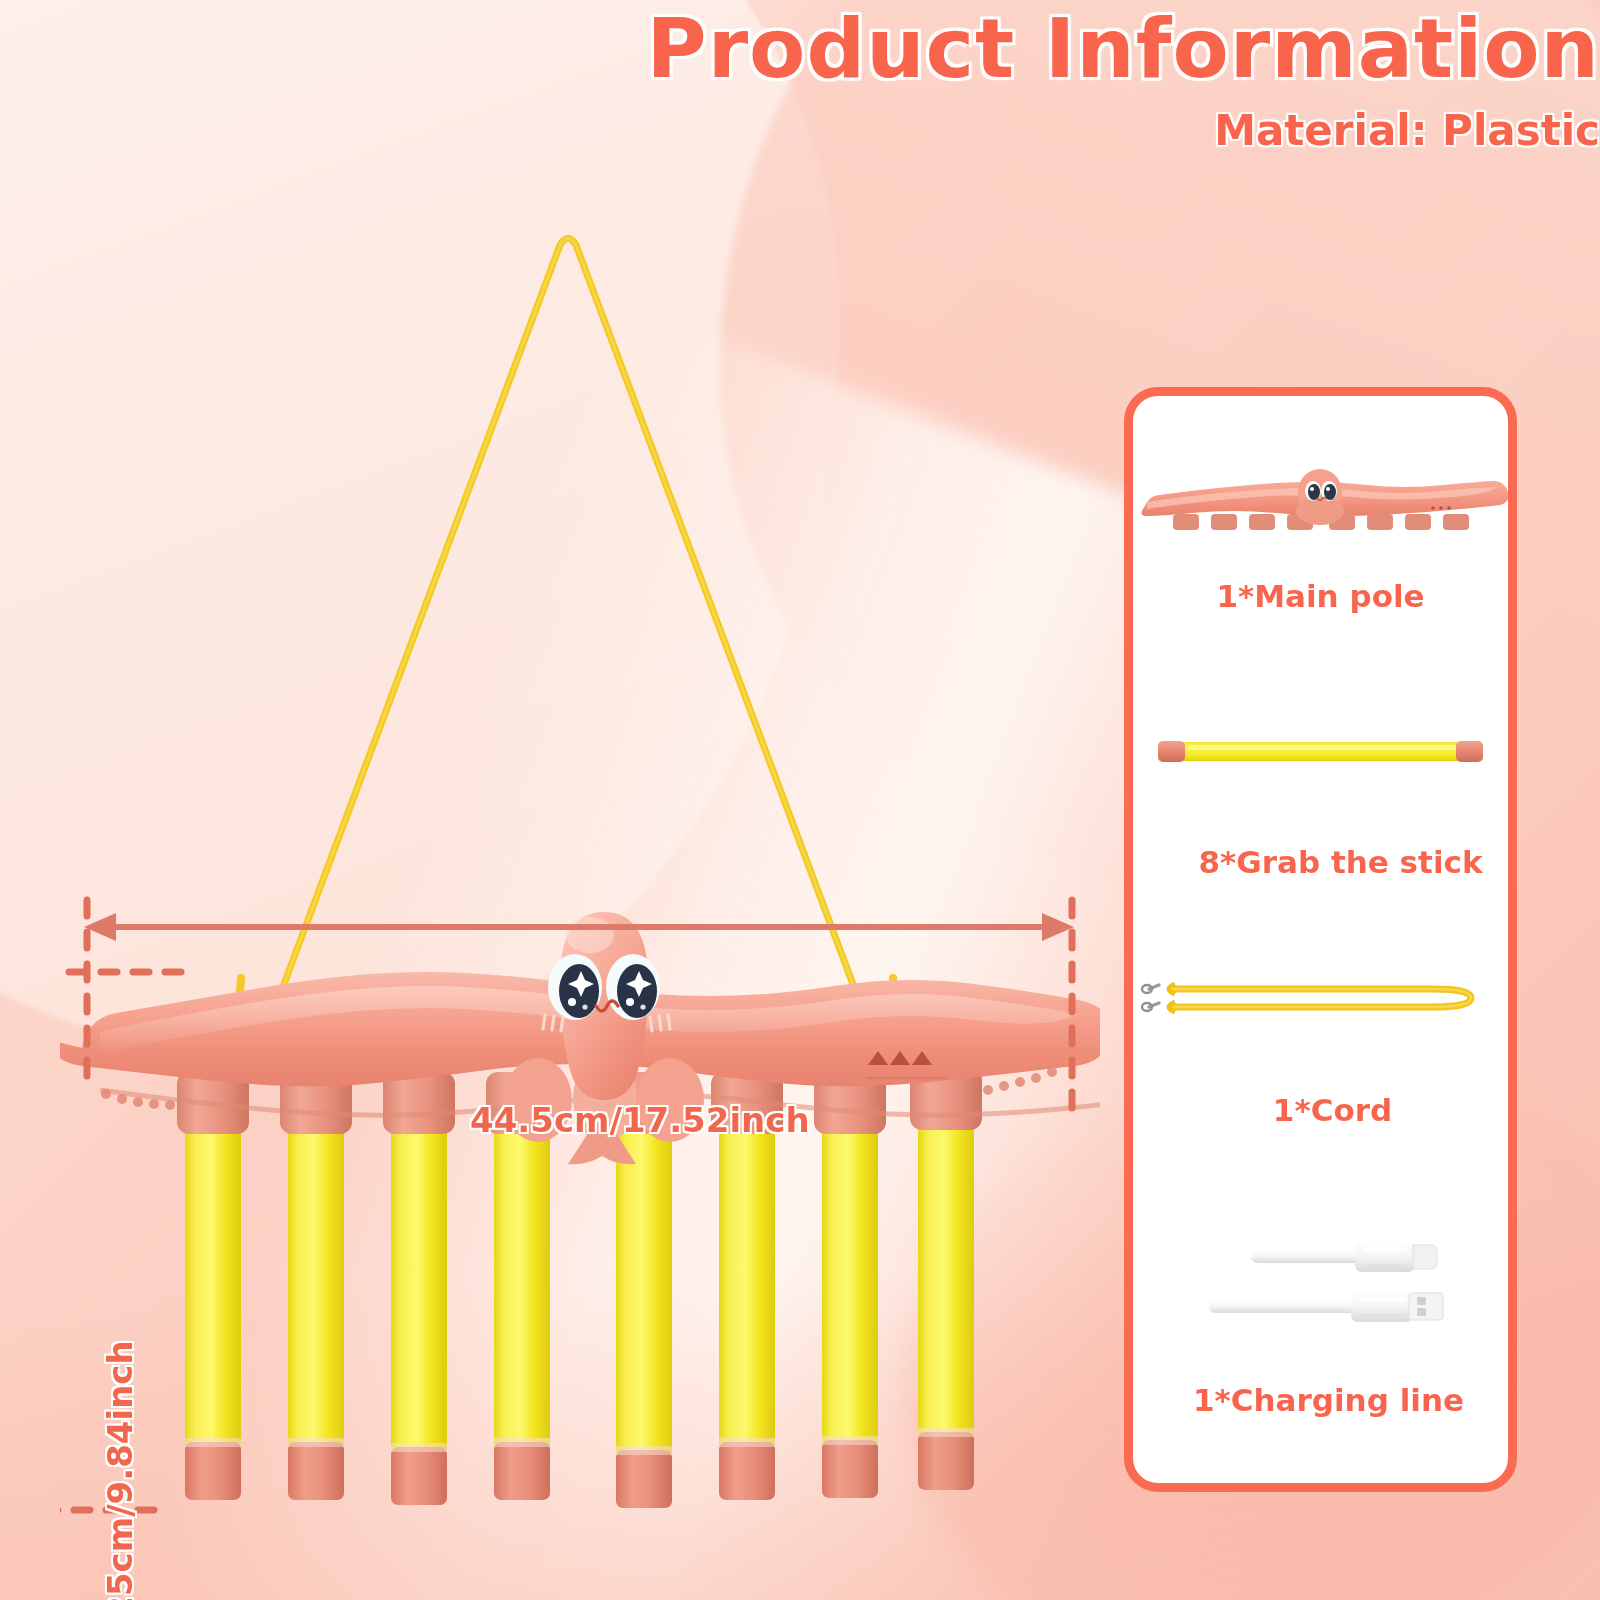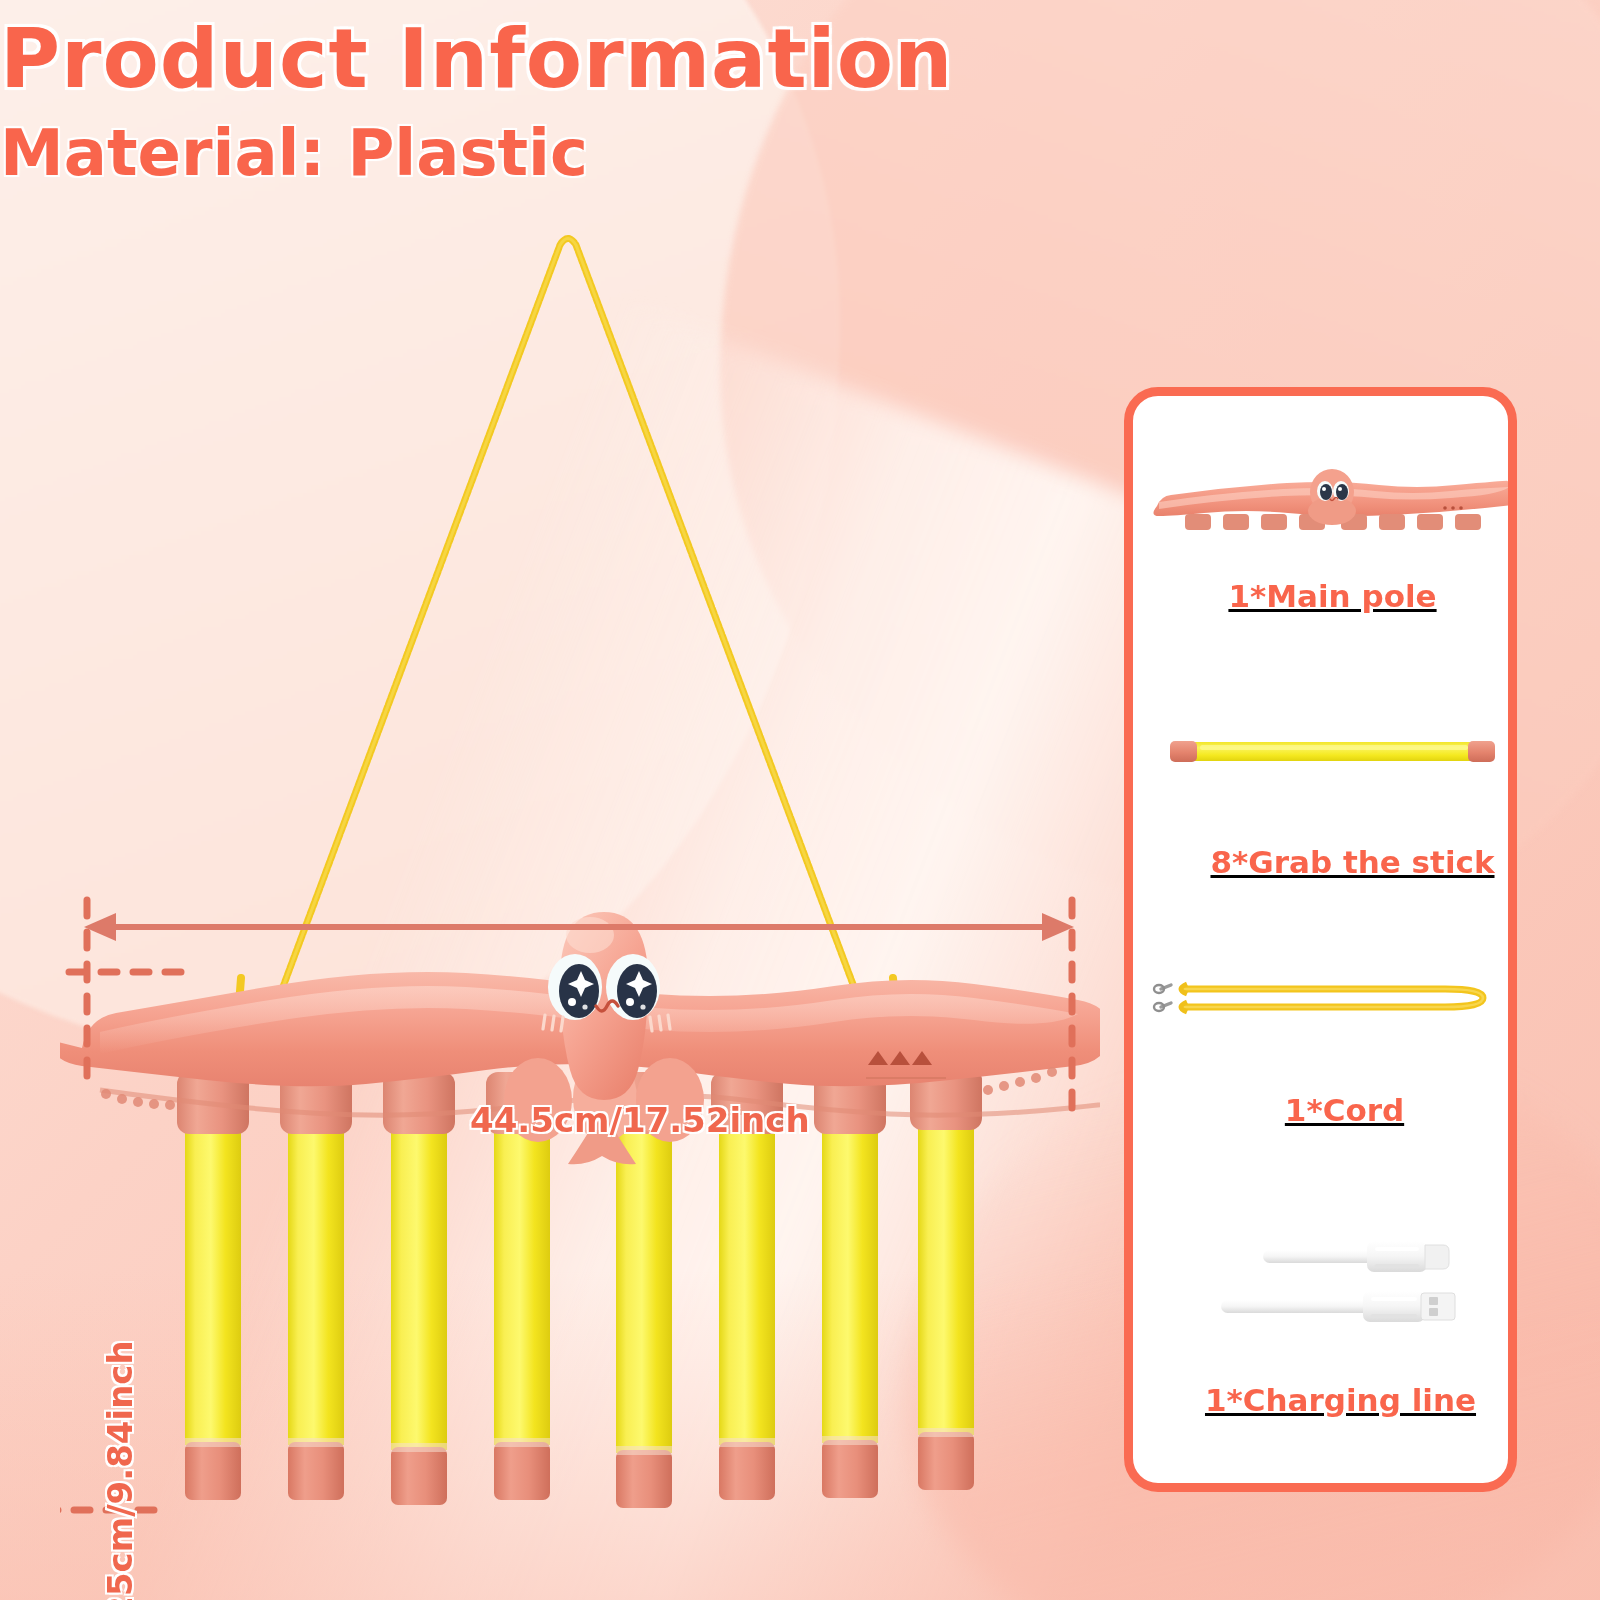--- a/index.html
+++ b/index.html
@@ -26,31 +26,31 @@
     background:linear-gradient(90deg,rgba(255,255,255,0) 0%,rgba(255,244,239,.85) 35%,rgba(255,248,244,.92) 55%,rgba(255,255,255,0) 100%);
     filter:blur(10px);}
   .bg-sweep2{position:absolute;left:900px;top:1050px;width:760px;height:620px;
     transform:rotate(-14deg);
     background:linear-gradient(180deg,rgba(253,214,202,0) 0%,rgba(249,181,164,.55) 60%,rgba(247,168,150,.35) 100%);
     filter:blur(14px);border-radius:50%;}
   .bg-bottom{position:absolute;left:0;bottom:0;width:1600px;height:330px;
     background:linear-gradient(180deg,rgba(251,201,187,0) 0%,rgba(250,191,175,.55) 100%);}
 
   
-  .head-wrap{position:absolute;left:0;top:18px;width:1600px;text-align:left;}
+  .head-wrap{position:absolute;left:0;top:8px;width:1600px;text-align:right;}
   .title{
     font-size:82px;font-weight:bold;letter-spacing:1px;color:#f9654c;
     font-family:"DejaVu Sans", sans-serif;
     text-shadow:0 0 5px #fff,0 0 5px #fff,3px 3px 0 rgba(255,255,255,.95),
                 -3px -3px 0 rgba(255,255,255,.95),3px -3px 0 rgba(255,255,255,.95),
                 -3px 3px 0 rgba(255,255,255,.95);
     line-height:1.0;
   }
   .subtitle{
-    margin-top:16px;font-size:64px;font-weight:bold;color:#f9654c;
+    margin-top:16px;font-size:42px;font-weight:bold;color:#f9654c;
     font-family:"DejaVu Sans", sans-serif;
     text-shadow:0 0 4px #fff,2px 2px 0 rgba(255,255,255,.95),
                 -2px -2px 0 rgba(255,255,255,.95),2px -2px 0 rgba(255,255,255,.95),
                 -2px 2px 0 rgba(255,255,255,.95);
   }
 
   
   #product{position:absolute;left:60px;top:210px;width:1040px;height:1330px;}
 
   
@@ -65,21 +65,21 @@
   
   #parts-card{
     position:absolute;left:1124px;top:387px;width:393px;height:1105px;
     background:#ffffff;border:9px solid #fa6b52;border-radius:34px;
     box-sizing:border-box;overflow:hidden;
   }
   .part-label{
     text-align:center;font-size:31px;font-weight:bold;color:#f9654c;
     font-family:"DejaVu Sans",sans-serif;white-space:nowrap;
   }
-  .part-row{position:absolute;left:12px;width:100%;text-decoration:underline;}
+  .part-row{position:absolute;left:0;width:100%;}
 </style>
 </head>
 <body>
 
 <div id="stage">
 
   <div class="bg-base"></div>
   <div class="bg-blob-a"></div>
   <div class="bg-blob-b"></div>
   <div class="bg-sweep"></div>

